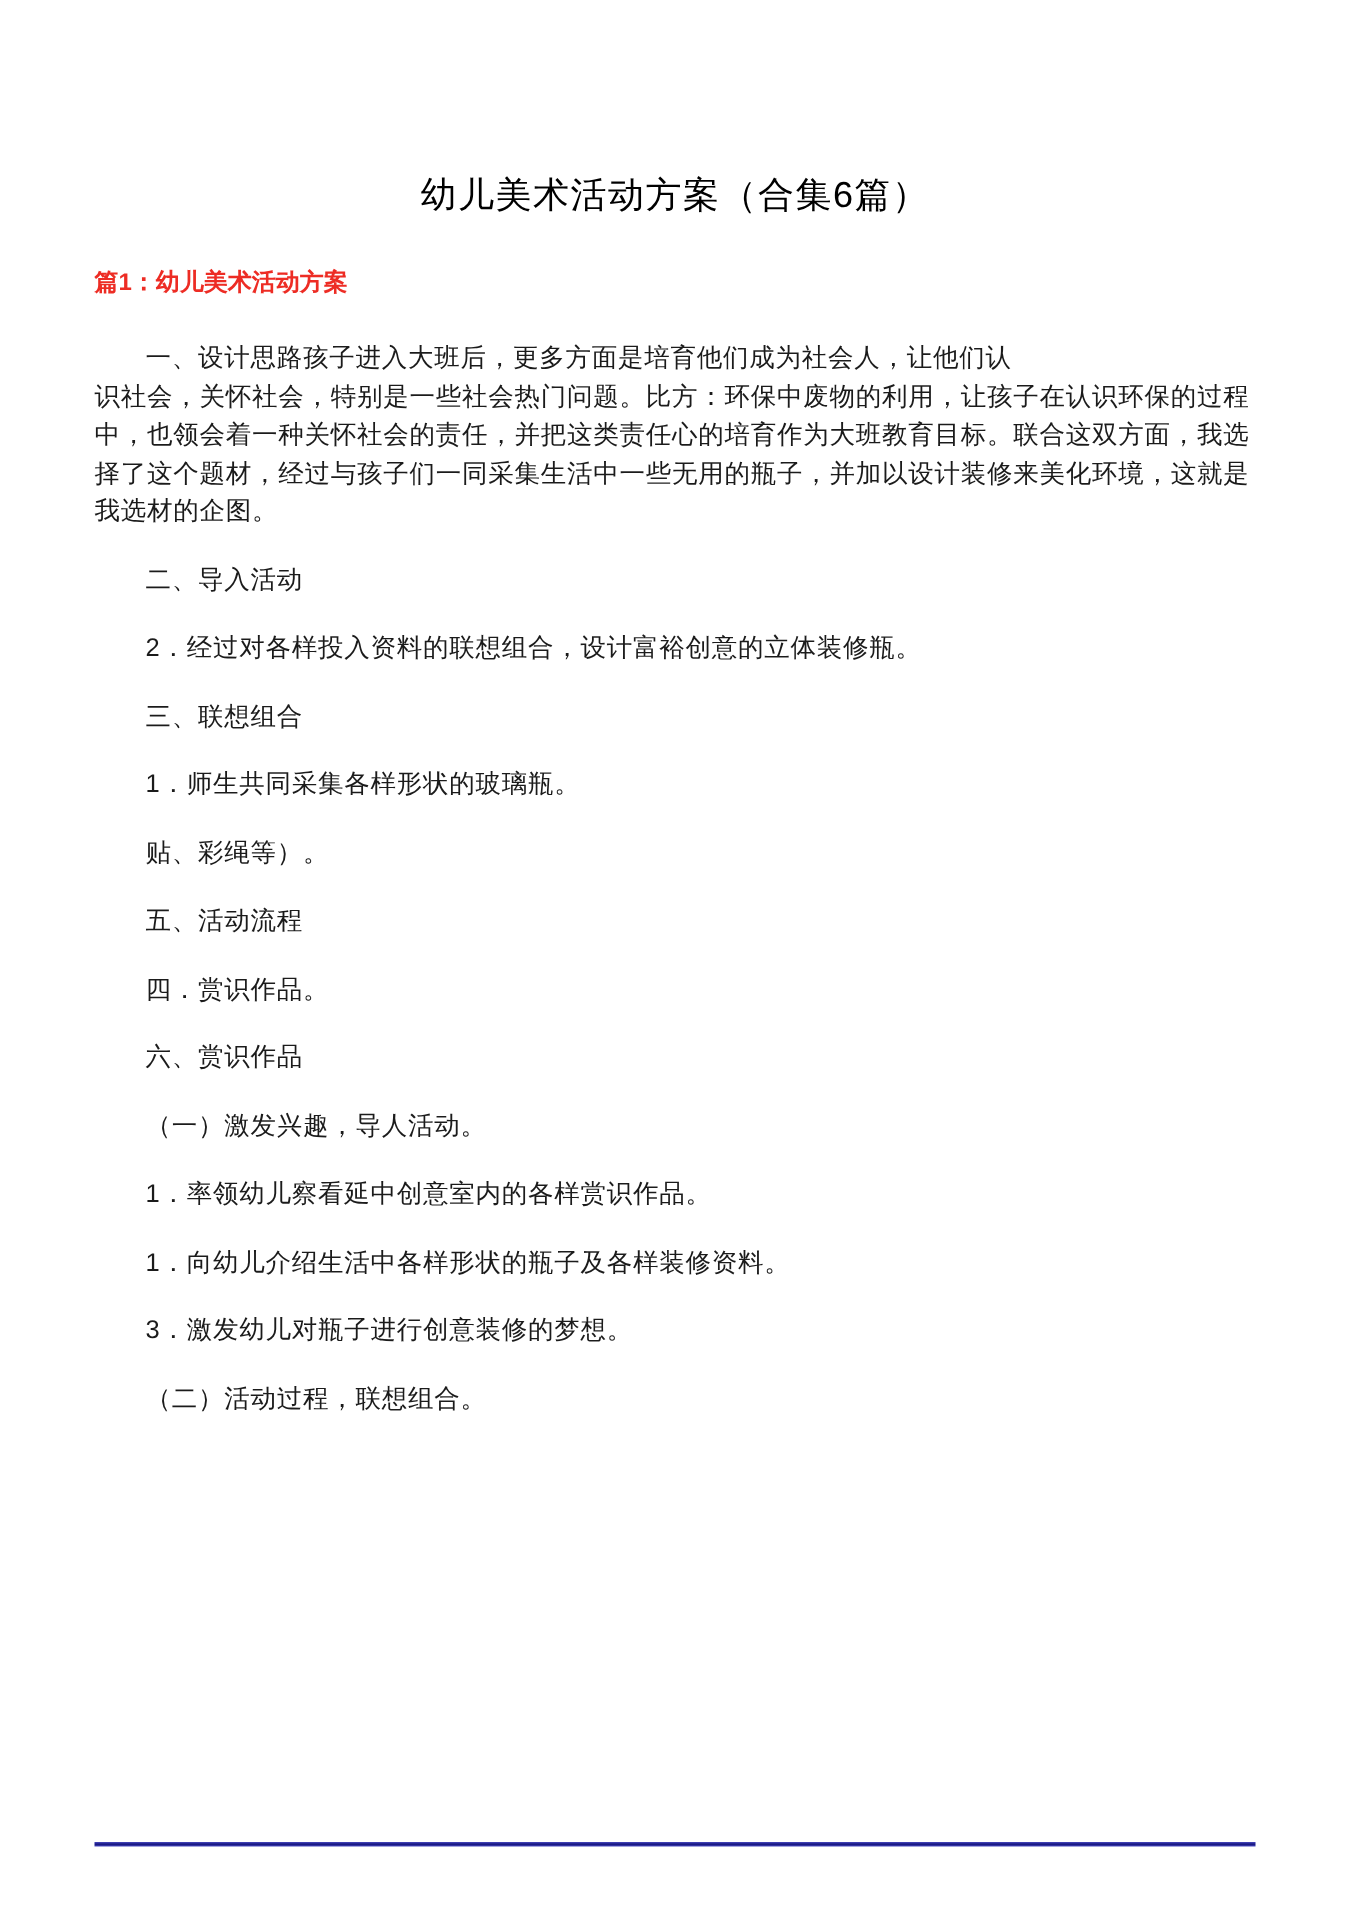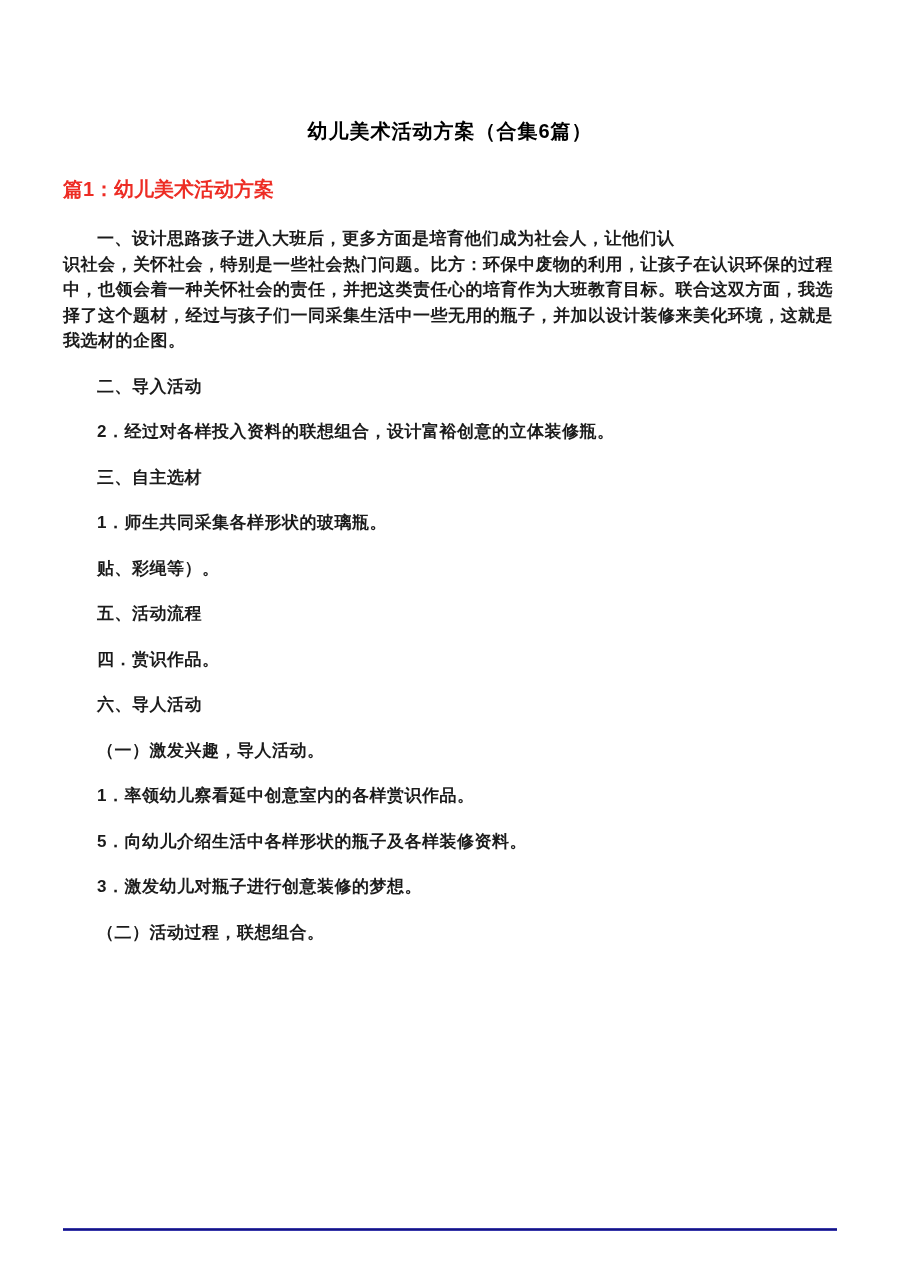--- a/index.html
+++ b/index.html
@@ -15,40 +15,40 @@
     margin:0 auto;
     background:#ffffff;
     box-sizing:border-box;
     padding:0 63px;
     overflow:hidden;
     font-family:"Liberation Sans","DejaVu Sans",sans-serif;
     color:var(--text-color);
   }
   .doc-title{
     margin:112px 0 0 0;
-    font-size:20px;
+    font-size:24px;
     line-height:38px;
-    font-weight:700;
+    font-weight:400;
     text-align:center;
     letter-spacing:1px;
     color:#000000;
   }
   .section-heading{
     margin:26px 0 0 0;
-    font-size:20px;
+    font-size:16px;
     line-height:26px;
     font-weight:700;
     color:var(--heading_red);
   }
   .doc-body{margin-top:24px;}
   .para{
     margin:0 0 20px 0;
     font-size:17px;
     line-height:25.5px;
-    font-weight:700;
+    font-weight:400;
     color:var(--text-color);
     letter-spacing:0.5px;
   }
   .para .line{display:block;}
   .para .line:first-child{text-indent:34px;}
   .footer-divider{
     position:absolute;
     left:63px;
     right:63px;
     top:1228px;
@@ -75,54 +75,54 @@
     <p class="para">
       <span class="line">二、导入活动</span>
     </p>
 
 
     <p class="para">
       <span class="line">2．经过对各样投入资料的联想组合，设计富裕创意的立体装修瓶。</span>
     </p>
 
     <p class="para">
-      <span class="line">三、自主选材</span>
+      <span class="line">三、联想组合</span>
     </p>
 
     <p class="para">
       <span class="line">1．师生共同采集各样形状的玻璃瓶。</span>
     </p>
 
     <p class="para">
       <span class="line">贴、彩绳等）。</span>
     </p>
 
     <p class="para">
       <span class="line">五、活动流程</span>
     </p>
 
     <p class="para">
       <span class="line">四．赏识作品。</span>
     </p>
 
 
     <p class="para">
-      <span class="line">六、导人活动</span>
+      <span class="line">六、赏识作品</span>
     </p>
 
     <p class="para">
       <span class="line">（一）激发兴趣，导人活动。</span>
     </p>
 
     <p class="para">
       <span class="line">1．率领幼儿察看延中创意室内的各样赏识作品。</span>
     </p>
 
     <p class="para">
-      <span class="line">5．向幼儿介绍生活中各样形状的瓶子及各样装修资料。</span>
+      <span class="line">1．向幼儿介绍生活中各样形状的瓶子及各样装修资料。</span>
     </p>
 
     <p class="para">
       <span class="line">3．激发幼儿对瓶子进行创意装修的梦想。</span>
     </p>
 
     <p class="para">
       <span class="line">（二）活动过程，联想组合。</span>
     </p>
 

